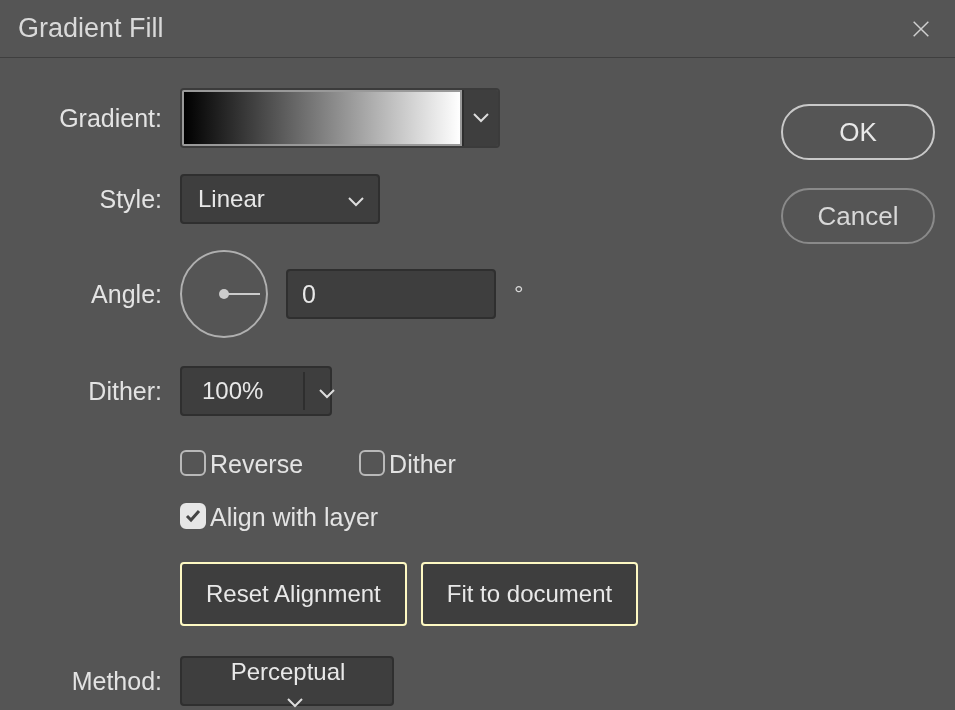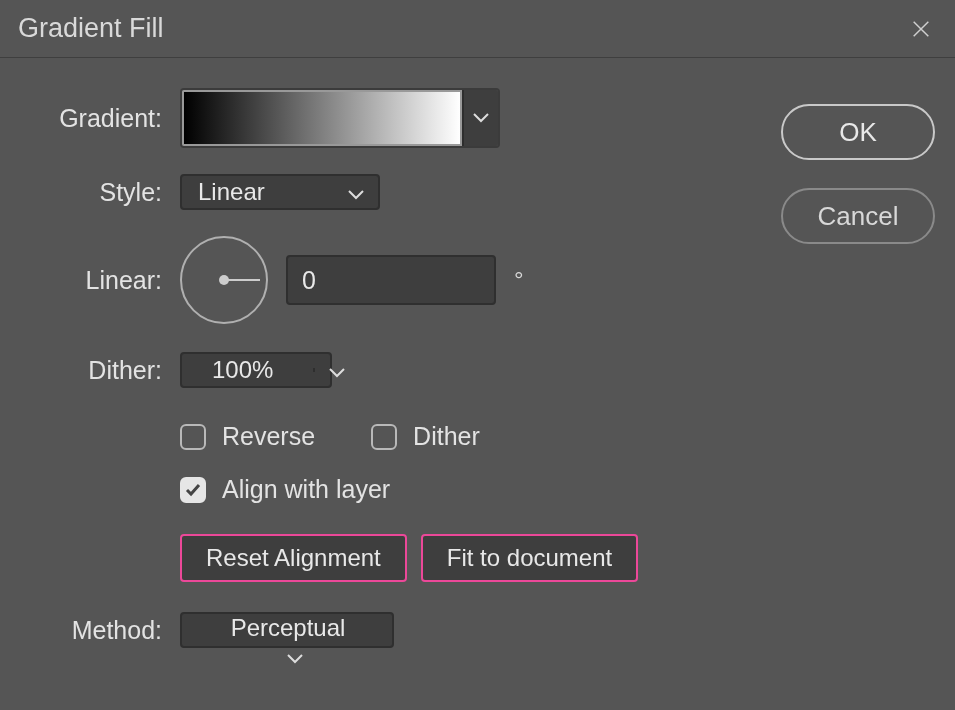--- a/index.html
+++ b/index.html
@@ -95,33 +95,33 @@
     display:flex;align-items:center;justify-content:center;
     border-left:2px solid #2e2e2e;
   }
   .chev svg { width:16px; height:10px; }
 
   
   .select {
     background:#3e3e3e;
     border:2px solid #2f2f2f;
     border-radius:4px;
-    height:36px;
+    height:50px;
     display:flex; align-items:center;
     justify-content:space-between;
     padding:0 14px 0 16px;
     font-size:24px;
     color:#e8e8e8;
   }
   .select .chev { margin-left:14px; }
   .select.style-select { width:200px; }
   .select.method-select { width:214px;flex-direction:column; }
   .select.scale-select {
     width:152px;
-    padding:14px;
+    padding:4px;
     gap:40px;
   }
   .scale-select .val {
     flex:1; text-align:left;
     padding-left:16px;
   }
   .scale-select .drop {
     width:40px; height:100%;
     display:flex; align-items:center; justify-content:center;
     border-left:2px solid #2e2e2e;
@@ -162,22 +162,22 @@
     padding-left:14px;
   }
   .deg-sym {
     margin-left:18px;
     font-size:24px;
     color:#d8d8d8;
   }
 
   
   .chk-group {
-    display:flex; align-items:center;
-    gap:16px;
+    display:flex; 
+    gap:4px;
     margin-right:56px;
   }
   .chk {
     width:26px; height:26px;
     border:2px solid #b9b9b9;
     border-radius:6px;
     display:flex; align-items:center; justify-content:center;
     background:transparent;
   }
   .chk.on {
@@ -185,24 +185,24 @@
     border-color:#e6e6e6;
   }
   .chk.on svg { width:16px; height:16px; }
   .chk-label {
     font-size:25px;
     color:#e3e3e3;
   }
 
   
   .flat-btn {
-    height:48px;
+    height:64px;
     padding:0 24px;
     background:#3e3e3e;
-    border:2px solid #ec4899;
+    border:2px solid #fef9c3;
     border-radius:4px;
     font-size:24px;
     color:#e8e8e8;
     display:flex; align-items:center; justify-content:center;
     margin-right:14px;
   }
 </style>
 </head>
 <body>
 
@@ -244,21 +244,21 @@
         <span>Linear</span>
         <span class="chev">
           <svg viewBox="0 0 16 10">
               <path d="M1 1 L8 8 L15 1" stroke="#ddd" stroke-width="2" fill="none"></path>
             </svg>
         </span>
       </div>
     </div>
 
     <div class="row" style="margin-bottom:28px;">
-      <div class="label">Linear:</div>
+      <div class="label">Angle:</div>
       <div class="angle-dial">
         <div class="dot"></div>
         <div class="line"></div>
       </div>
       <div class="angle-input">
         <span>0</span>
       </div>
       <span class="deg-sym">°</span>
     </div>
 

